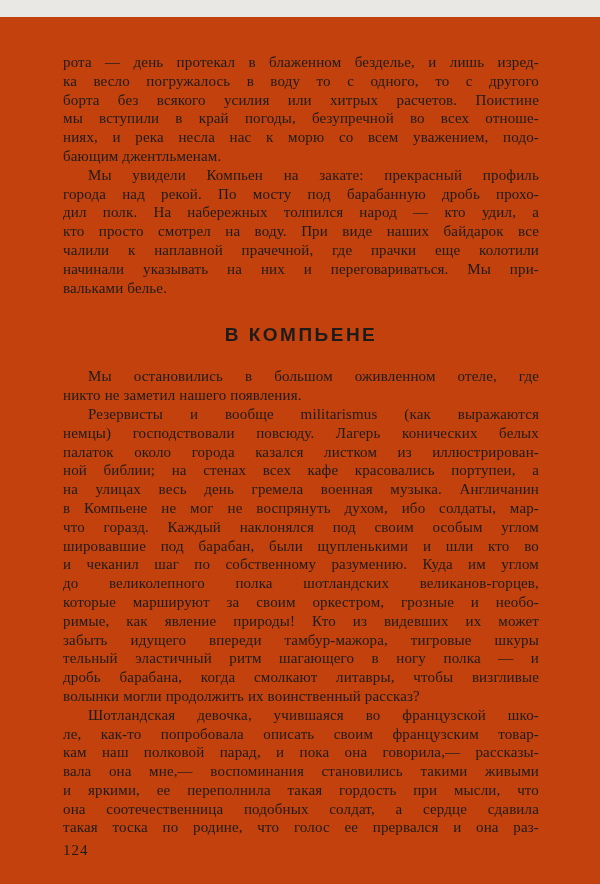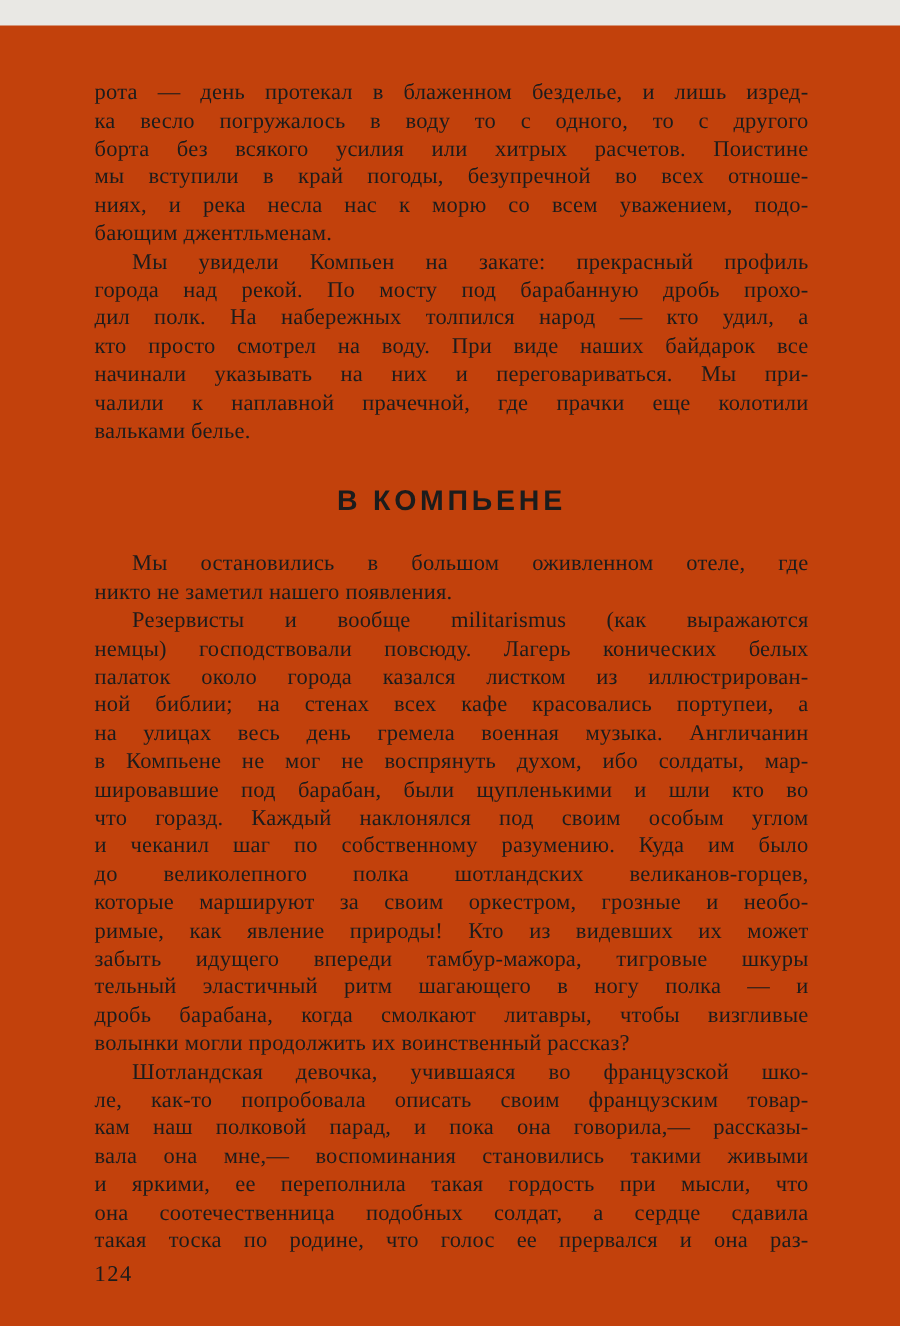--- a/index.html
+++ b/index.html
@@ -59,41 +59,41 @@
         <div class="line">борта без всякого усилия или хитрых расчетов. Поистине</div>
         <div class="line">мы вступили в край погоды, безупречной во всех отноше-</div>
         <div class="line">ниях, и река несла нас к морю со всем уважением, подо-</div>
         <div class="line last">бающим джентльменам.</div>
       </div>
       <div class="para">
         <div class="line indent">Мы увидели Компьен на закате: прекрасный профиль</div>
         <div class="line">города над рекой. По мосту под барабанную дробь прохо-</div>
         <div class="line">дил полк. На набережных толпился народ — кто удил, а</div>
         <div class="line">кто просто смотрел на воду. При виде наших байдарок все</div>
+        <div class="line">чалили к наплавной прачечной, где прачки еще колотили</div>
         <div class="line">начинали указывать на них и переговариваться. Мы при-</div>
-        <div class="line">чалили к наплавной прачечной, где прачки еще колотили</div>
         <div class="line last">вальками белье.</div>
       </div>
     </div>
   <h2 class="heading">В КОМПЬЕНЕ</h2>
   <div class="text-block">
       <div class="para">
         <div class="line indent">Мы остановились в большом оживленном отеле, где</div>
         <div class="line last">никто не заметил нашего появления.</div>
       </div>
       <div class="para">
         <div class="line indent">Резервисты и вообще militarismus (как выражаются</div>
         <div class="line">немцы) господствовали повсюду. Лагерь конических белых</div>
         <div class="line">палаток около города казался листком из иллюстрирован-</div>
         <div class="line">ной библии; на стенах всех кафе красовались портупеи, а</div>
         <div class="line">на улицах весь день гремела военная музыка. Англичанин</div>
         <div class="line">в Компьене не мог не воспрянуть духом, ибо солдаты, мар-</div>
+        <div class="line">что горазд. Каждый наклонялся под своим особым углом</div>
         <div class="line">шировавшие под барабан, были щупленькими и шли кто во</div>
-        <div class="line">что горазд. Каждый наклонялся под своим особым углом</div>
-        <div class="line">и чеканил шаг по собственному разумению. Куда им было</div>
+        <div class="line">и чеканил шаг по собственному разумению. Куда им углом</div>
         <div class="line">до великолепного полка шотландских великанов-горцев,</div>
         <div class="line">которые маршируют за своим оркестром, грозные и необо-</div>
         <div class="line">римые, как явление природы! Кто из видевших их может</div>
         <div class="line">забыть идущего впереди тамбур-мажора, тигровые шкуры</div>
         <div class="line">тельный эластичный ритм шагающего в ногу полка — и</div>
         <div class="line">дробь барабана, когда смолкают литавры, чтобы визгливые</div>
         <div class="line last">волынки могли продолжить их воинственный рассказ?</div>
       </div>
       <div class="para">
         <div class="line indent">Шотландская девочка, учившаяся во французской шко-</div>

